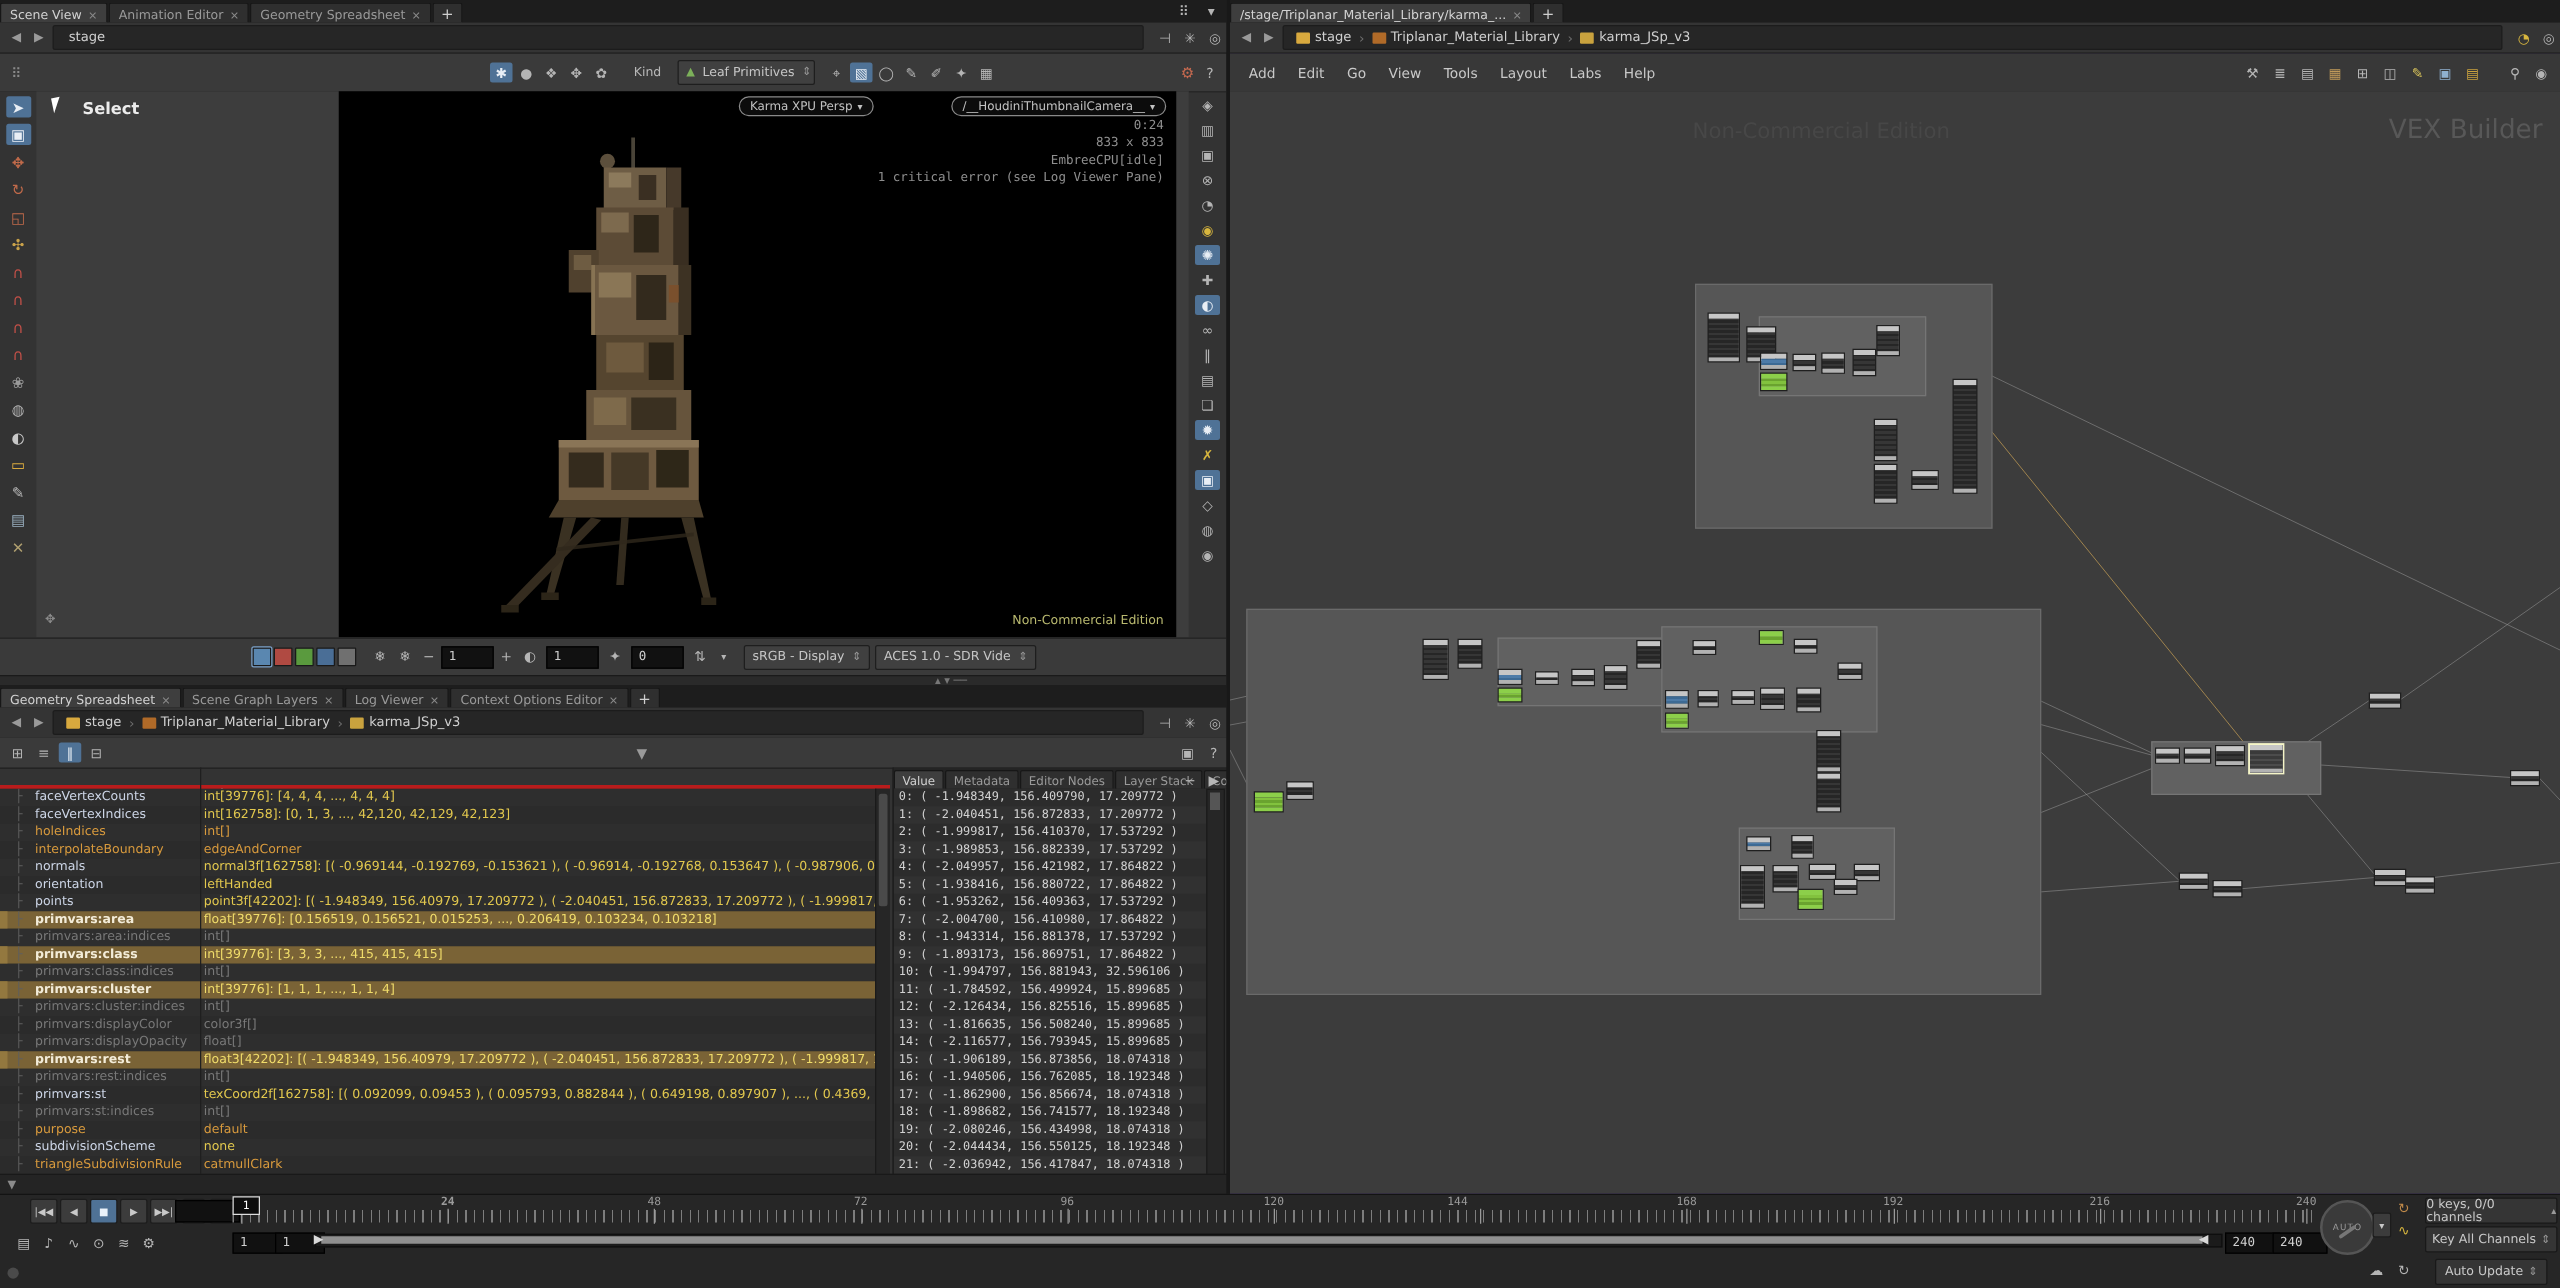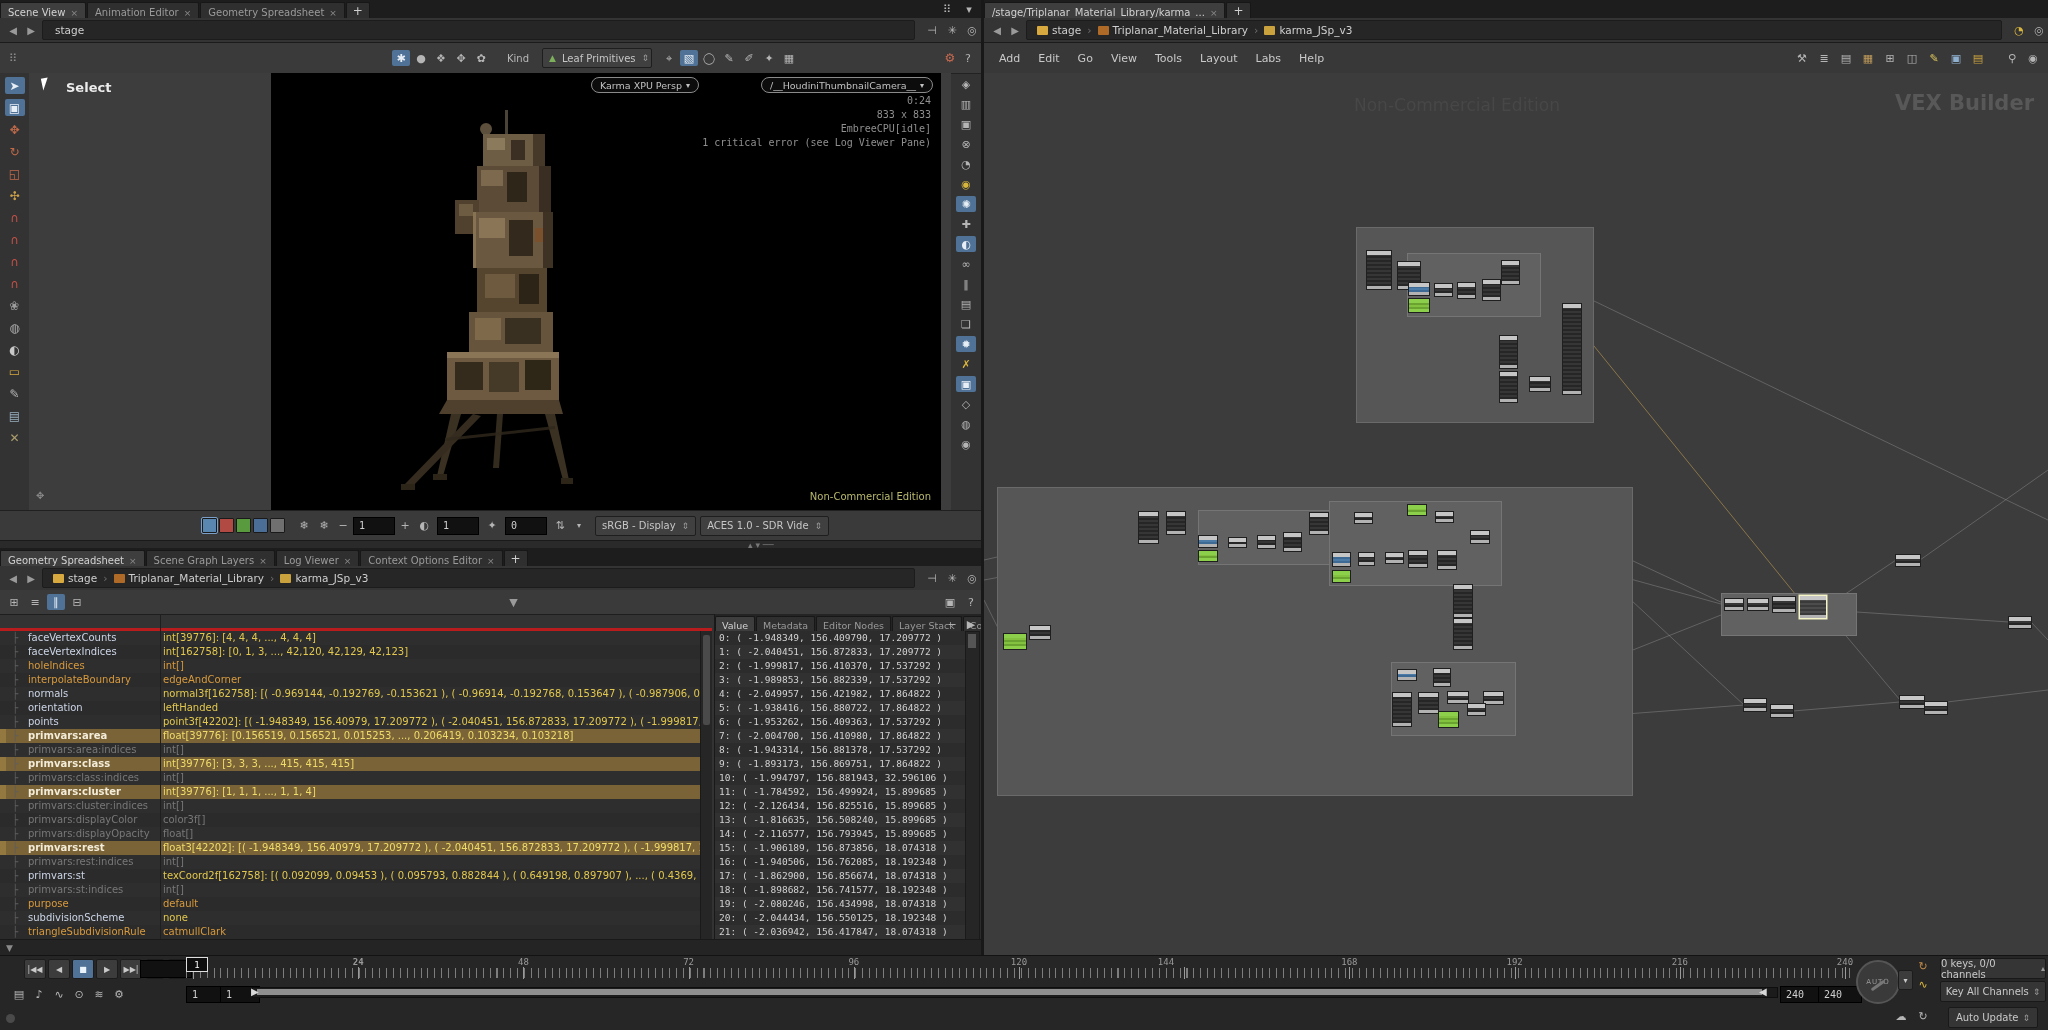--- a/index.html
+++ b/index.html
@@ -73,21 +73,21 @@
   #vals-scroll{position:absolute;right:2px;top:17px;width:13px;height:322px;background:#262626;border:1px solid #1a1a1a;}
   #vals-scroll .thumb{position:absolute;left:2px;top:2px;width:8px;height:14px;background:#555;}
   #vals-scroll .btm{position:absolute;left:2px;bottom:2px;width:8px;height:10px;background:#3c3c3c;color:#888;font-size:7px;text-align:center;line-height:10px;}
   #gs-filterstrip{position:absolute;left:0;top:939px;width:981px;height:16px;background:#242424;border-top:1px solid #191919;color:#8a8a8a;font-size:9px;display:flex;align-items:center;padding-left:6px;}
 
   
   #rp{position:absolute;left:984px;top:0;width:1064px;height:955px;background:#8b5cf6;}
   #rp-menubar{position:absolute;left:0;top:43px;width:1064px;height:30px;background:#383838;border-bottom:1px solid #222;display:flex;align-items:center;}
   #net-canvas{position:absolute;left:0;top:73px;width:1064px;height:882px;background:#3c3c3c;overflow:hidden;}
   #net-wm{position:absolute;left:370px;top:22px;color:#474747;font-size:17px;}
-  #net-builder{position:absolute;right:14px;top:18px;color:#585858;font-size:21px;font-weight:bold;}
+  #net-builder{position:absolute;right:14px;top:18px;color:#585858;font-size:21px;font-weight:normal;}
   .bd{position:absolute;border:1px solid #6a6a6a;}
   .bd.t1{background:#565656;}
   .bd.t2{background:#616161;border-color:#757575;}
   .node{position:absolute;box-shadow:0 0 0 1px #1f1f1f;}
   .node .hd{height:4px;background:#c6c6c6;}
   .node .bo{position:absolute;left:0;top:4px;right:0;bottom:3px;background:repeating-linear-gradient(0deg,#262626 0 2px,#363636 2px 4px);}
   .node .ft{position:absolute;left:0;bottom:0;right:0;height:3px;background:#b2b2b2;}
   .node.green .hd{background:#8ccf4a;}
   .node.green .bo{background:repeating-linear-gradient(0deg,#6aa32f 0 2px,#82c23e 2px 4px);}
   .node.green .ft{background:#8ccf4a;}

